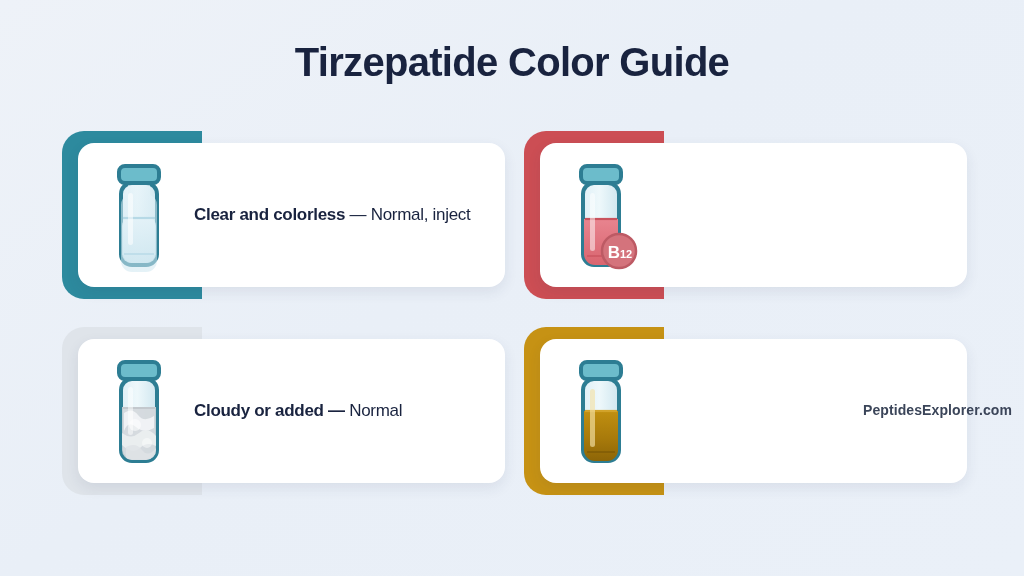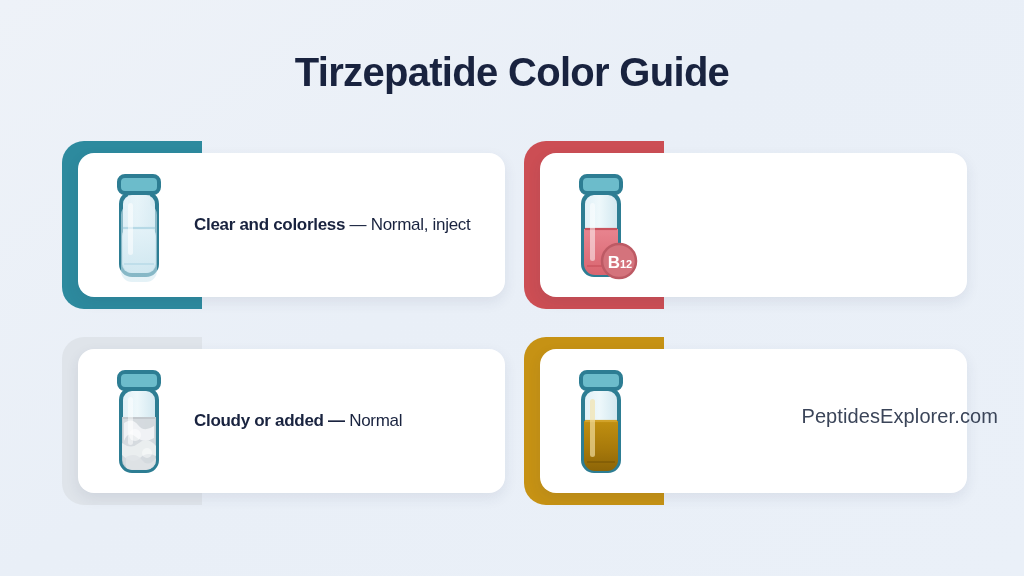--- a/index.html
+++ b/index.html
@@ -13,21 +13,20 @@
   body {
     font-family: "Liberation Sans", sans-serif;
     background: linear-gradient(145deg, #eef2f8 0%, #e9eff7 45%, #eaf0f8 100%);
     position: relative;
   }
 
   .page {
     position: relative;
     width: 1024px;
     height: 436px;
-    margin-top: 10px;
   }
 
   
   .title {
     position: absolute;
     top: 40px;
     left: 0;
     width: 1024px;
     text-align: center;
     font-size: 40px;
@@ -101,25 +100,26 @@
     line-height: 1.42;
     color: #19233f;
     letter-spacing: -0.3px;
   }
   .card-text b { font-weight: bold; }
   .card-text span.reg { font-weight: normal; }
 
   
   .footer {
     position: absolute;
-    right: 26px;
+    right: 12px;
     bottom: 18px;
-    font-size: 20px;
+    font-size: 14px;
     color: #3b4559;
     letter-spacing: 0.1px;
+    font-weight: bold;
   }
 </style>
 </head>
 <body>
 
 <div class="page">
 
   <div class="title">Tirzepatide Color Guide</div>
 
   <div class="grid">

